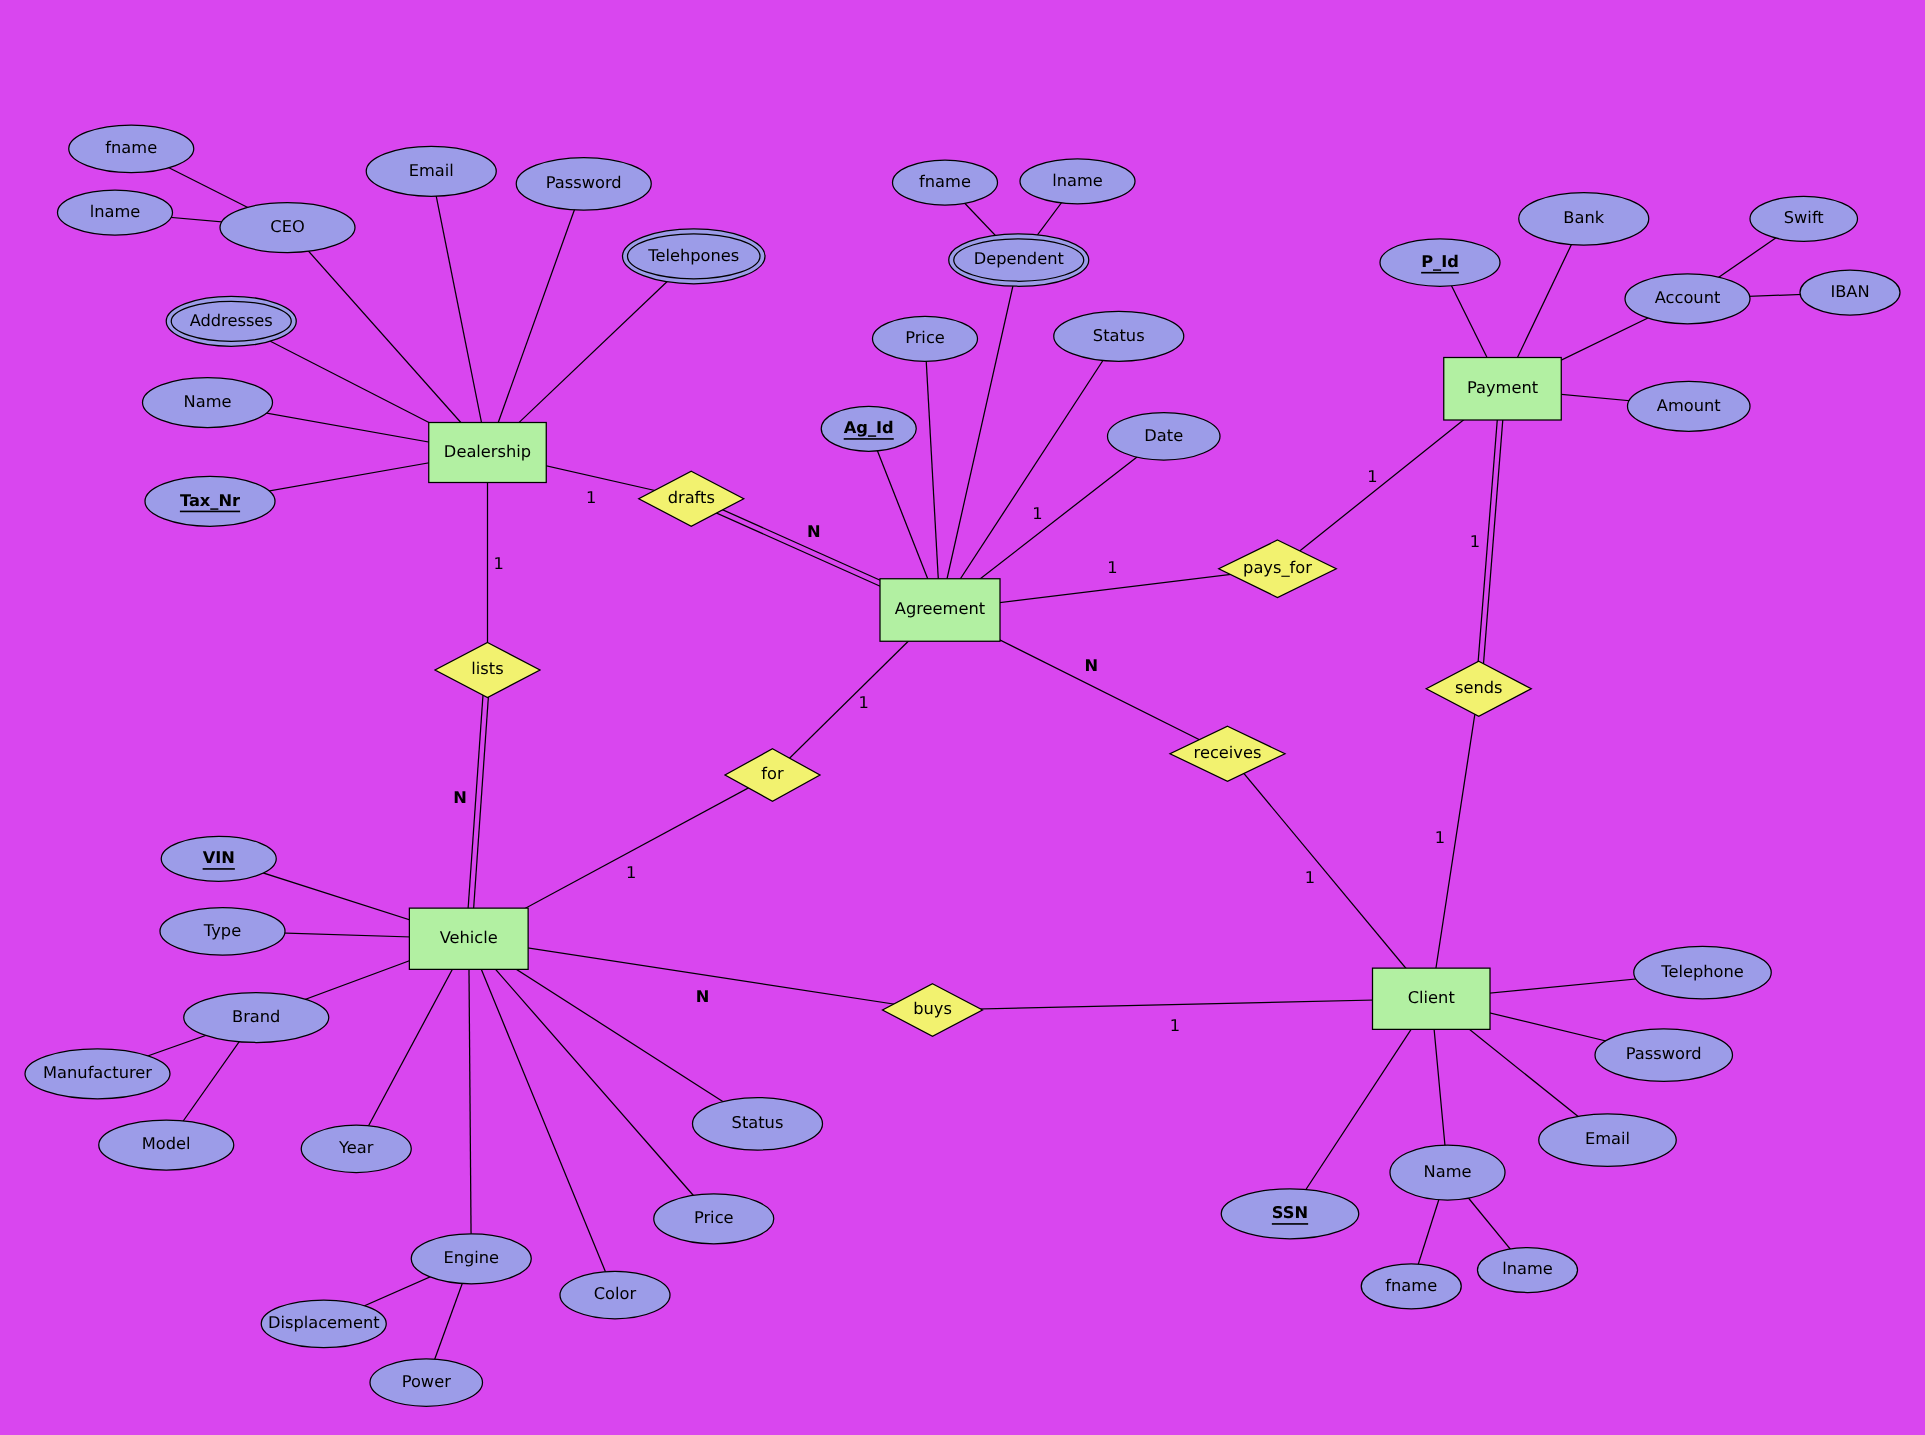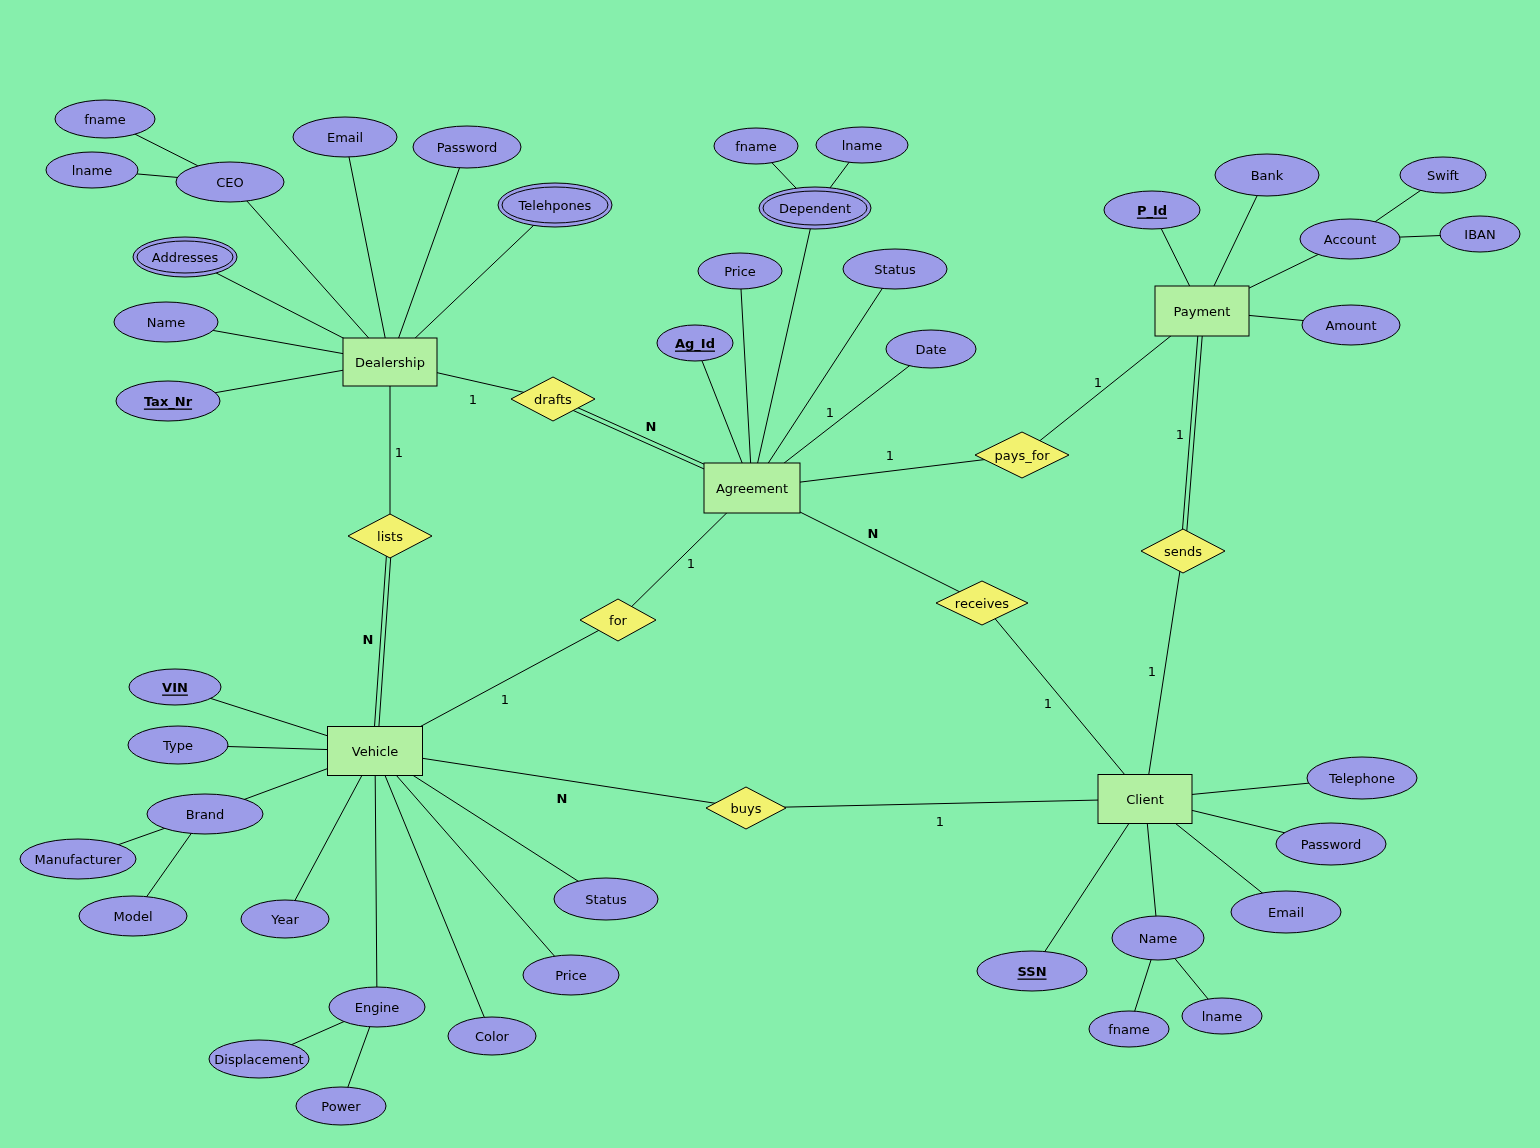--- a/index.html
+++ b/index.html
@@ -1,20 +1,20 @@
 <!DOCTYPE html>
 <html><head>
 <meta charset="utf-8">
 <style>
   html, body { margin: 0; padding: 0; background: #ffffff; }
   #canvas {
     position: relative;
     width: 1540px;
     height: 1148px;
-    background: #86efac;
+    background: #d946ef;
     overflow: hidden;
   }
   svg { display: block; }
   text.lbl {
     font-family: "DejaVu Sans", sans-serif;
     font-size: 13px;
     fill: #000000;
     text-anchor: middle;
     dominant-baseline: central;
   }

